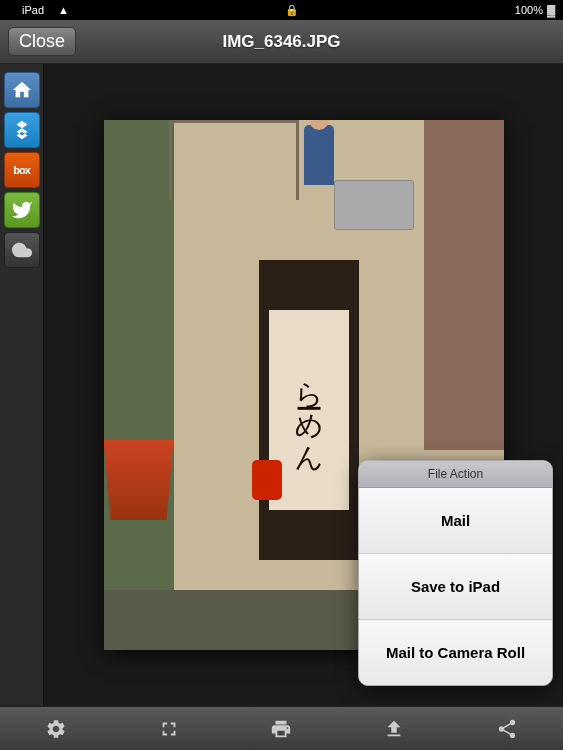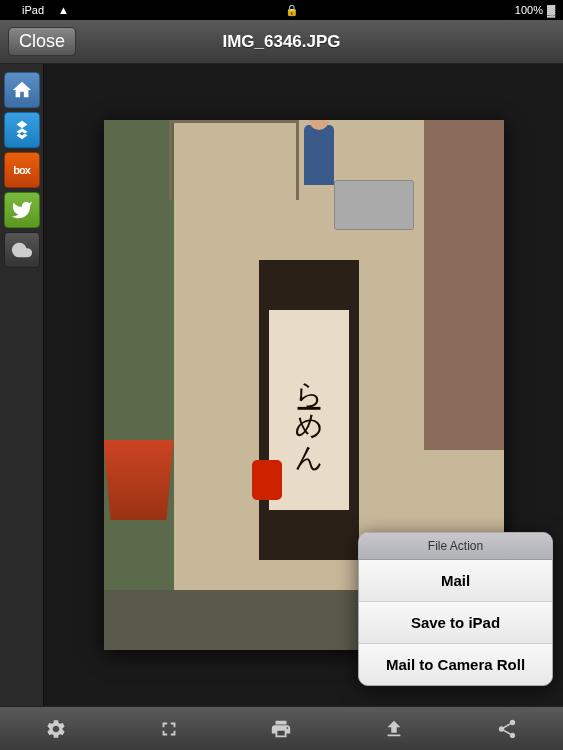--- a/index.html
+++ b/index.html
@@ -299,21 +299,21 @@
       padding: 6px 24px;
       text-align: center;
       font-size: 12px;
       color: #333;
       border-bottom: 1px solid #999;
     }
 
     .popup-button {
       display: block;
       width: 100%;
-      padding: 12px 10px;
+      padding: 24px 10px;
       text-align: center;
       font-size: 15px;
       font-weight: bold;
       color: #000;
       background: linear-gradient(to bottom, #f8f8f8, #e8e8e8);
       border: none;
       border-bottom: 1px solid #ccc;
       cursor: pointer;
       text-decoration: none;
     }

